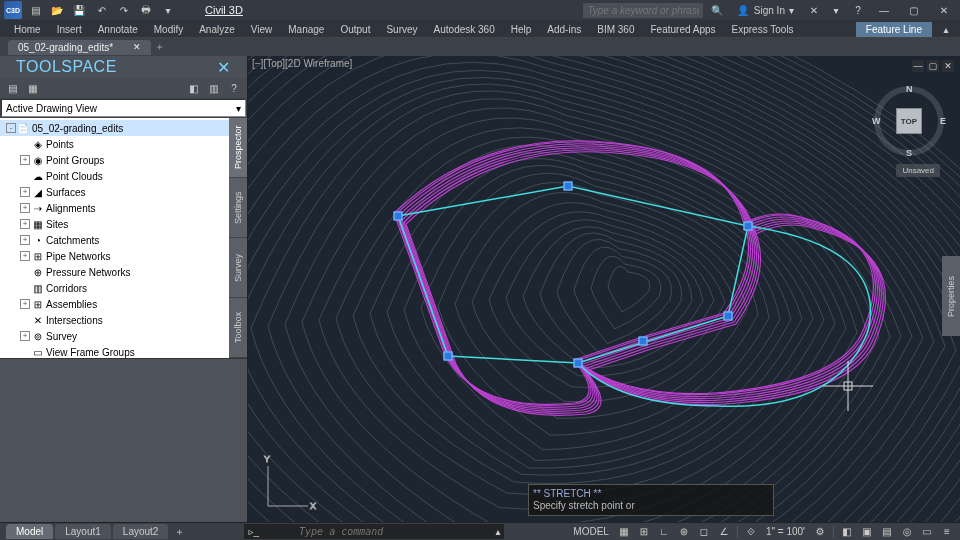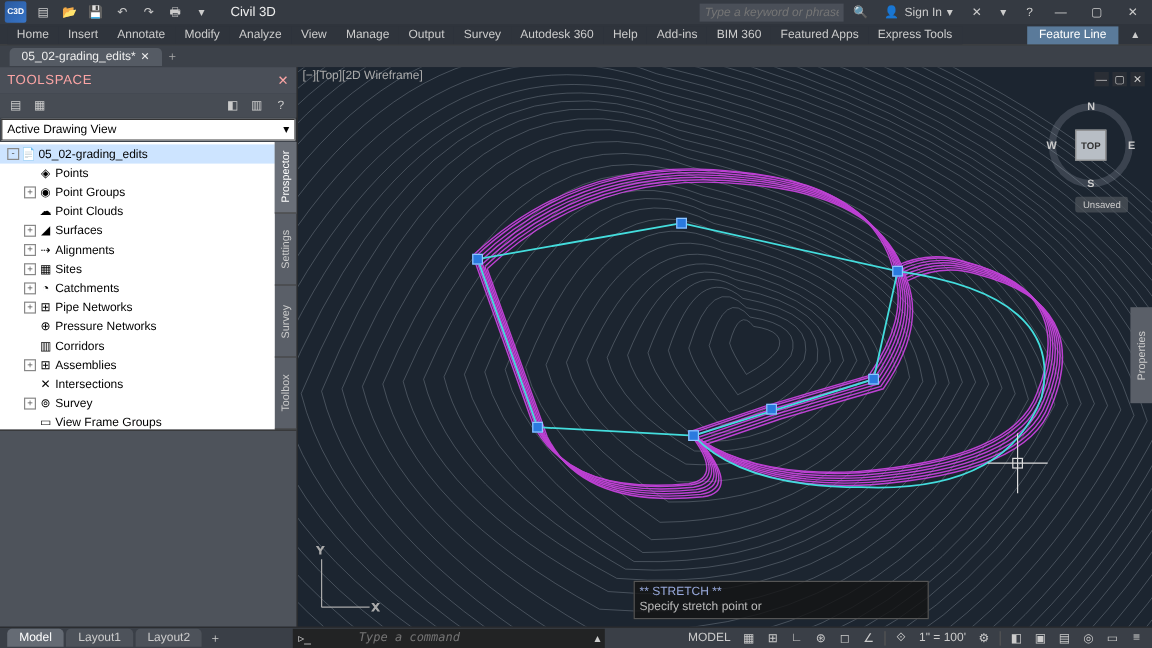--- a/index.html
+++ b/index.html
@@ -2,43 +2,43 @@
 <html><head>
 <meta charset="utf-8">
 <style>
 * { margin:0; padding:0; box-sizing:border-box; font-family:"Segoe UI",Arial,sans-serif; }
 body { width:960px; height:540px; background:#2a2e35; color:#ccc; font-size:10px; overflow:hidden; position:relative; }
 
 
 .titlebar { height:20px; background:#353a42; display:flex; align-items:center; padding:0 4px; gap:6px; }
 .c3d-logo { width:18px; height:18px; background:linear-gradient(135deg,#2a5aa0,#3875c7); border-radius:2px; display:flex; align-items:center; justify-content:center; font-size:7px; font-weight:bold; color:#fff; }
 .qat-btn { width:16px; height:16px; display:flex; align-items:center; justify-content:center; color:#ccc; cursor:pointer; }
-.title-app { color:#eee; font-size:11px; margin-left:10px; }
+.title-app { color:#eee; font-size:11px; margin-left:23px;text-decoration:underline; }
 .title-search { margin-left:auto; background:#4a4f58; border:none; height:15px; width:120px; padding:0 4px; color:#aaa; font-size:10px; font-style:italic; }
 .signin { display:flex; align-items:center; gap:4px; margin:0 6px; color:#ccc; }
 .win-btn { width:24px; height:16px; display:flex; align-items:center; justify-content:center; cursor:pointer; }
 
 
 .ribbon { height:18px; background:#2f343c; display:flex; align-items:flex-end; padding-left:6px; gap:0; border-bottom:1px solid #444; }
 .ribbon-tab { padding:2px 8px; color:#ccc; font-size:10px; cursor:pointer; background:#2f343c; }
 .ribbon-spacer { flex:1; }
 .context-tab { background:#5a7a9a; color:#fff; padding:2px 10px; font-size:10px; }
 
 
 .filetabs { height:18px; background:#3c4149; display:flex; align-items:center; padding-left:8px; }
-.filetab { background:#555b64; padding:2px 10px; border-radius:4px 4px 0 0; display:flex; align-items:center; gap:4px; font-size:10px; color:#eee; }
+.filetab { background:#555b64; padding:2px 10px; border-radius:4px 4px 0 0; display:flex; align-items:center; gap:20px; font-size:10px; color:#eee; }
 .filetab-close { font-size:9px; cursor:pointer; }
 .filetabs-plus { margin-left:4px; color:#aaa; cursor:pointer; }
 
 
 .main { display:flex; height:466px; }
 
 
 .toolspace { width:248px; background:#3e434b; display:flex; flex-direction:column; border-right:1px solid #222; }
-.ts-header { height:22px; background:#4a4f58; display:flex; align-items:center; padding:0 6px; font-size:11px; color:#fca5a5; letter-spacing:0.5px; }
+.ts-header { height:22px; background:#4a4f58; display:flex; align-items:center; padding:0 16px; font-size:16px; color:#7dd3fc; letter-spacing:0.5px; }
 .ts-header-x { margin-left:auto; cursor:pointer; }
 .ts-toolbar { height:20px; background:#474c54; display:flex; align-items:center; padding:0 6px; gap:6px; }
 .ts-tool { width:14px; height:14px; display:flex; align-items:center; justify-content:center; }
 .ts-view-row { height:18px; background:#fff; color:#000; display:flex; align-items:center; padding:0 4px; border:1px inset #888; margin:1px; font-size:10px; }
 .ts-tree-wrap { display:flex; flex:0 0 auto; height:240px; }
 .ts-tree { flex:1; background:#fff; color:#000; overflow:auto; padding:2px 0; }
 .ts-side-tabs { width:18px; background:#5a5f68; display:flex; flex-direction:column; }
 .side-tab { flex:1; writing-mode:vertical-rl; transform:rotate(180deg); text-align:center; font-size:9px; color:#ccc; padding:4px 0; border-top:1px solid #444; display:flex; align-items:center; justify-content:center; cursor:pointer; }
 .side-tab.active { background:#6a6f78; color:#fff; }
 .tree-node { display:flex; align-items:center; height:16px; padding-left:4px; gap:2px; white-space:nowrap; }

